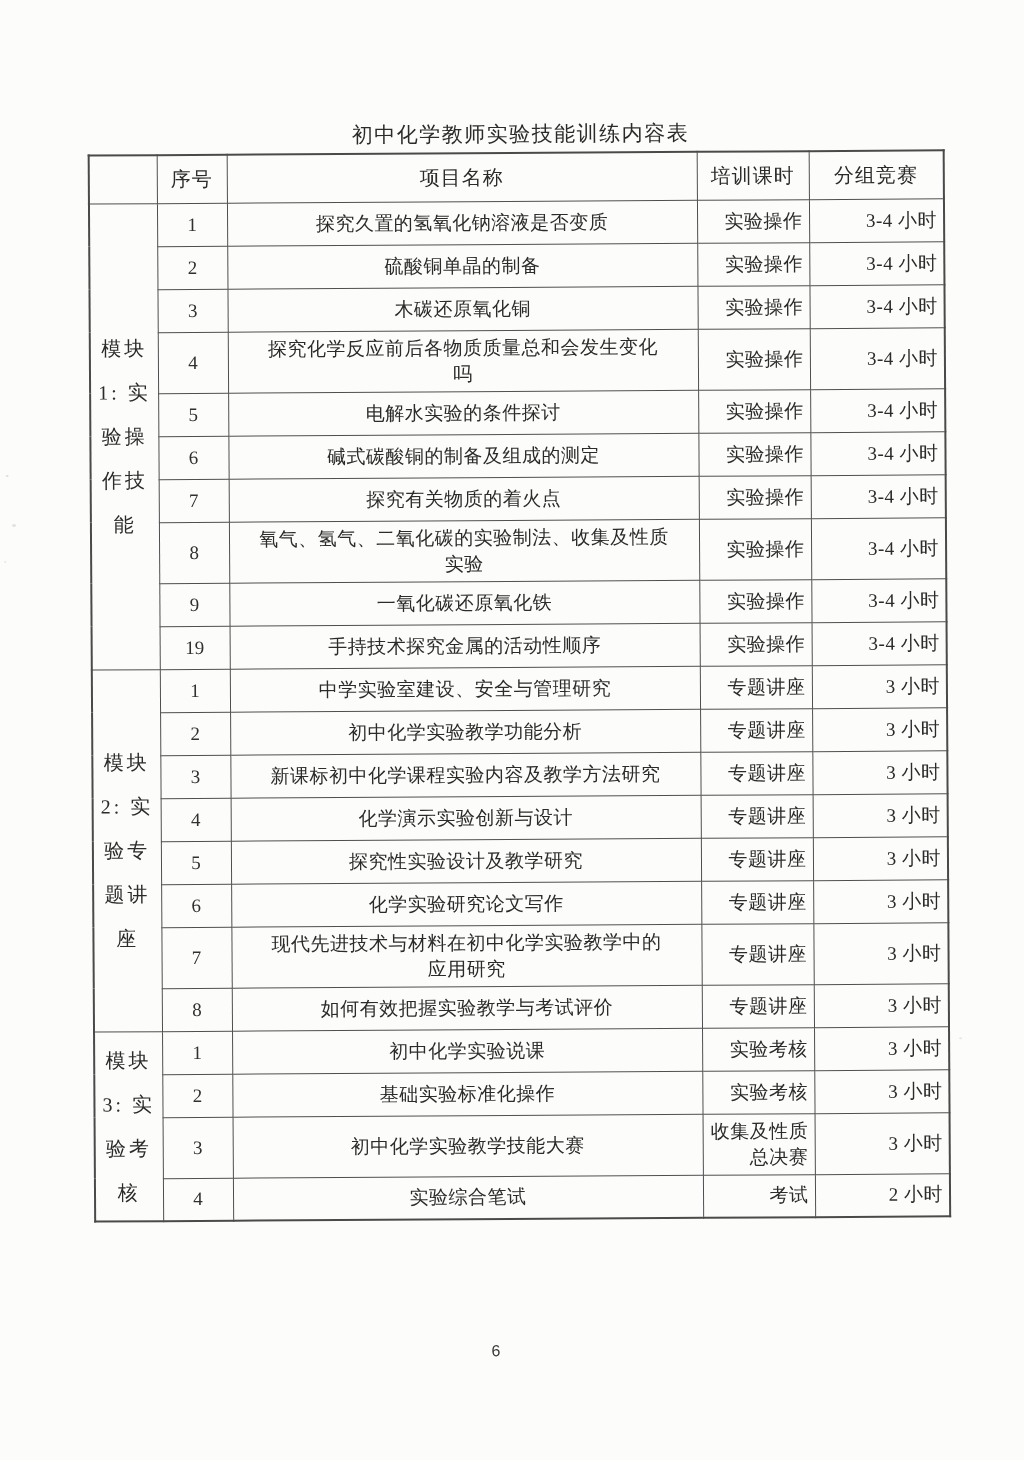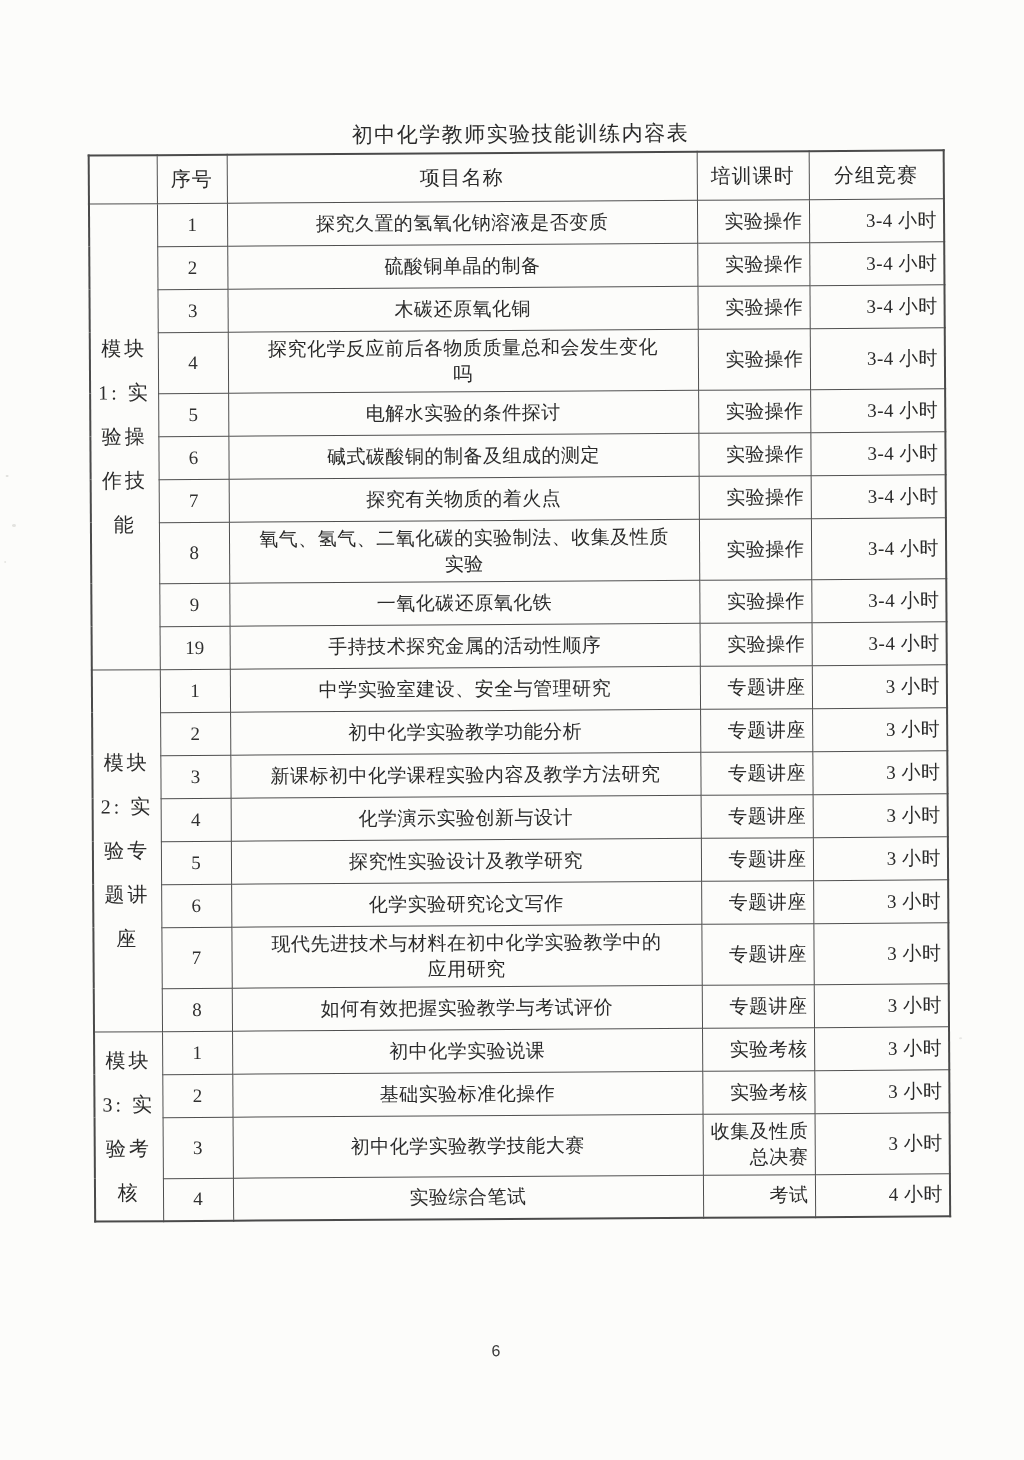--- a/index.html
+++ b/index.html
@@ -277,21 +277,21 @@
           <td class="idx">3</td>
           <td class="name">初中化学实验教学技能大赛</td>
           <td class="fmt">收集及性质
 总决赛</td>
           <td class="hrs">3 小时</td>
         </tr>
         <tr>
           <td class="idx">4</td>
           <td class="name">实验综合笔试</td>
           <td class="fmt">考试</td>
-          <td class="hrs">4 小时</td>
+          <td class="hrs">2 小时</td>
         </tr>
       </tbody>
   </table>
 
   <div class="page-number">6</div>
 
   <div class="speck" style="left:7px; top:472px; width:3px; height:2px; opacity:.55;"></div>
   <div class="speck" style="left:13px; top:521px; width:4px; height:3px; opacity:.5;"></div>
   <div class="speck" style="left:5px; top:558px; width:2px; height:2px; opacity:.45;"></div>
   <div class="speck" style="left:957px; top:1040px; width:3px; height:2px; opacity:.4;"></div>

